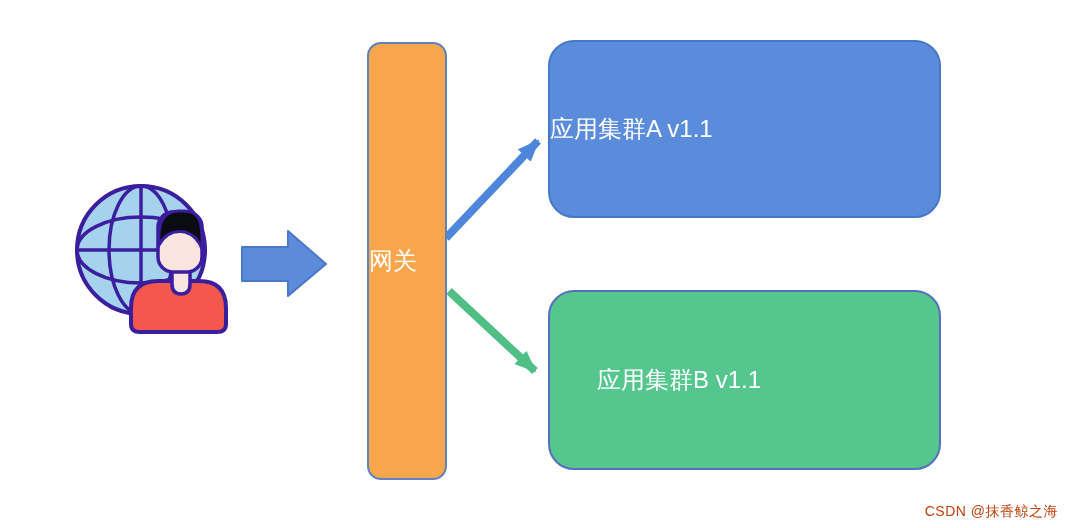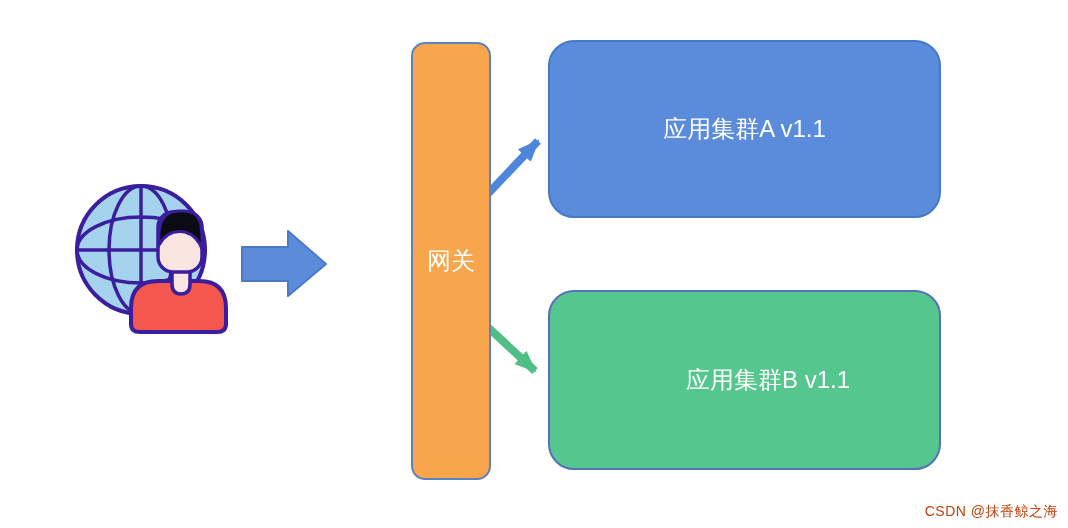--- a/index.html
+++ b/index.html
@@ -6,33 +6,32 @@
   .canvas{
     position:relative;
     width:1068px;height:528px;
     background:#ffffff;
     overflow:hidden;
     font-family:"Liberation Sans", sans-serif;
   }
   .layer{position:absolute;left:0;top:0;}
   .node{
     position:absolute;
-    display:flex;align-items:center;justify-content:center;
+    display:flex;align-items:center;
     color:#ffffff;
     font-size:24px;
     line-height:1.2;
     box-sizing:border-box;
     text-align:center;
   }
   #gateway{
     left:367px;top:42px;width:80px;height:438px;
     background:#F7A64C;
     border:2px solid #5E81C0;
     border-radius:14px;
-    margin-left:44px;
   }
   #cluster-a{
     left:548px;top:40px;width:393px;height:178px;
     background:#5A8CDB;
     border:2px solid #4678C8;
     border-radius:26px;
   }
   #cluster-b{
     left:548px;top:290px;width:393px;height:180px;
     background:#55C68D;

